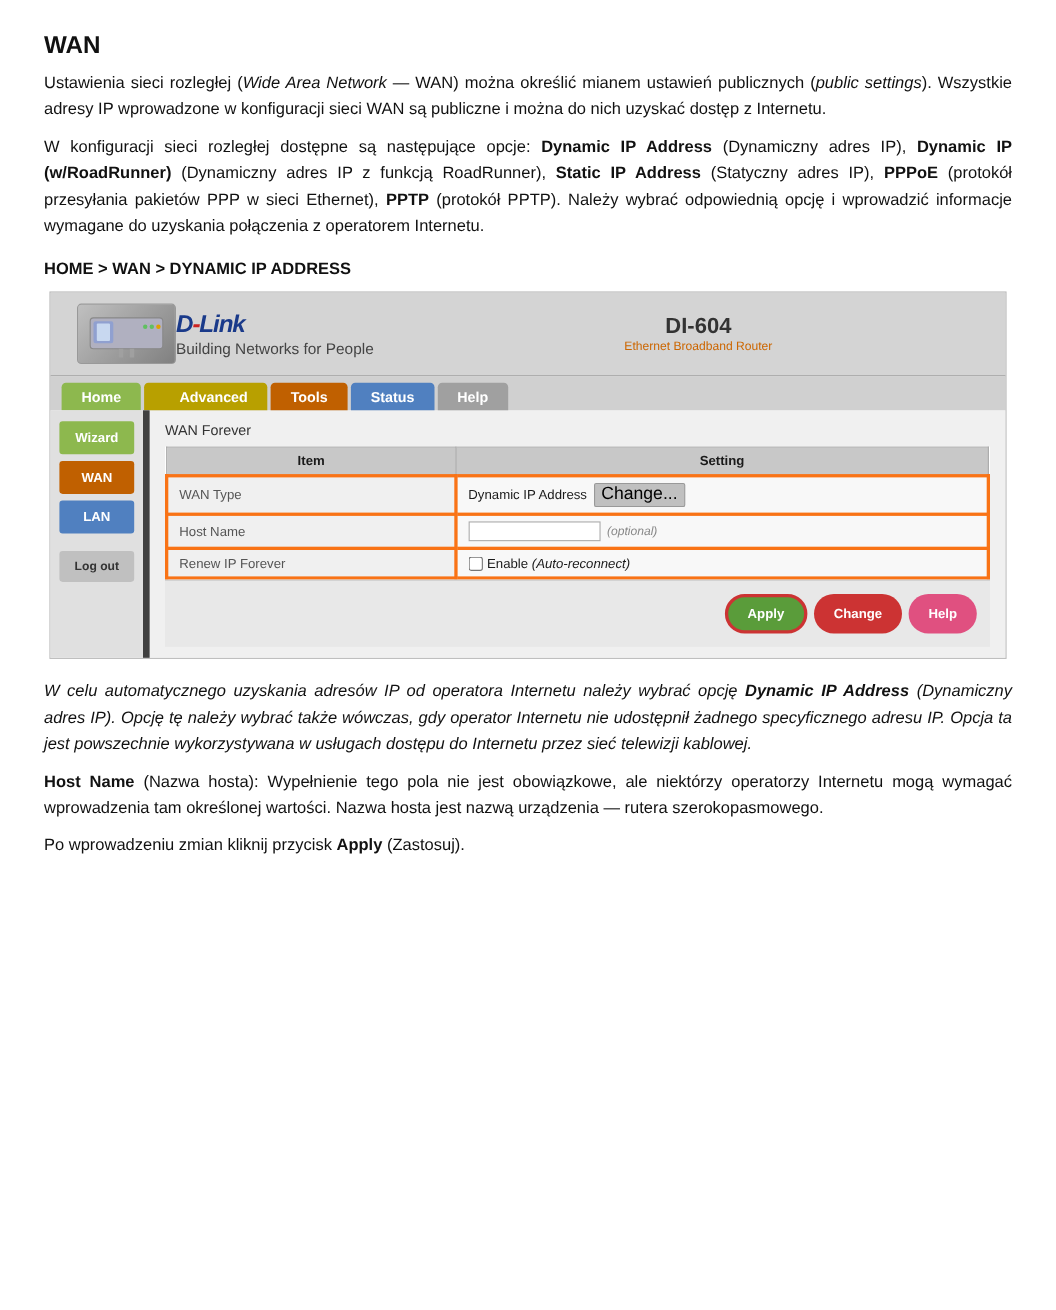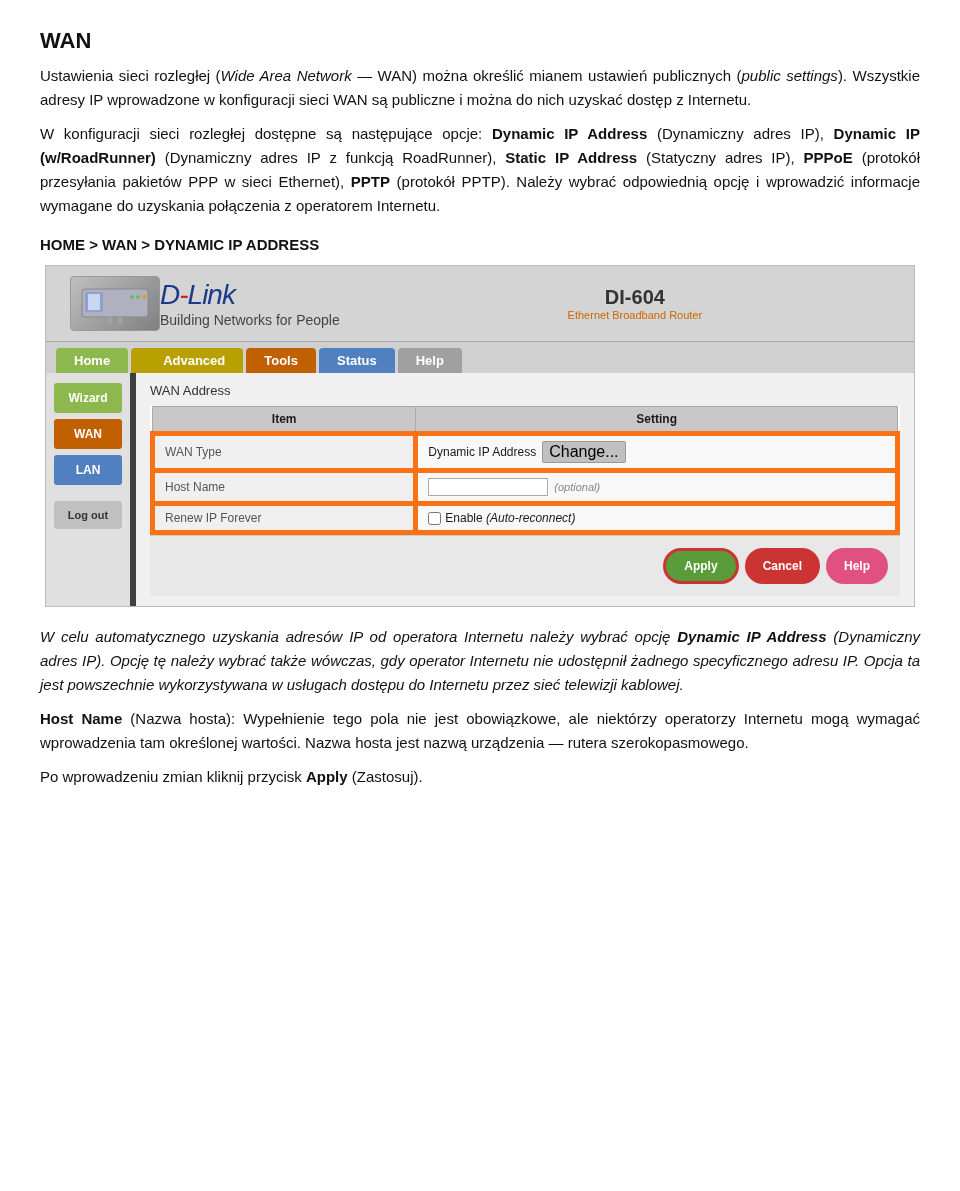--- a/index.html
+++ b/index.html
@@ -48,22 +48,22 @@
       align-items: center;
       padding: 10px 14px;
       border-bottom: 1px solid #aaa;
     }
     .dlink-logo-area {
       display: flex;
       flex-direction: column;
       margin-right: 30px;
     }
     .dlink-logo-text {
-      font-size: 28px;
-      font-weight: normal;
+      font-size: 22px;
+      font-weight: bold;
       color: #1a3a8a;
       font-style: italic;
       letter-spacing: -1px;
     }
     .dlink-logo-text span { color: #d42020; }
     .dlink-tagline {
       font-size: 14px;
       color: #444;
       margin-top: 1px;
     }
@@ -162,21 +162,21 @@
     .settings-table th {
       background: #c8c8c8;
       padding: 5px 10px;
       text-align: center;
       font-size: 12px;
       border: 1px solid #aaa;
     }
     .settings-table td {
       padding: 5px 10px;
       font-size: 12px;
-      border: 5px solid #f97316;
+      border: 3px solid #f97316;
       background: #f8f8f8;
       margin-left: 39px;
     }
     .settings-table td.label { background: #f0f0f0; color: #555; }
     .settings-value { display: flex; align-items: center; gap: 6px; }
     .change-btn {
       background: #c0c0c0;
       border: 1px solid #999;
       border-radius: 2px;
       padding: 1px 6px;
@@ -279,21 +279,21 @@
   <div class="router-main">
 
     <div class="router-sidebar">
       <div class="sidebar-btn wizard">Wizard</div>
       <div class="sidebar-btn wan">WAN</div>
       <div class="sidebar-btn lan">LAN</div>
       <div class="sidebar-btn logout">Log out</div>
     </div>
 
     <div class="router-content">
-      <div class="content-title">WAN Address</div>
+      <div class="content-title">WAN Forever</div>
       <table class="settings-table">
         <thead>
           <tr>
             <th>Item</th>
             <th>Setting</th>
           </tr>
         </thead>
         <tbody>
           <tr>
             <td class="label">WAN Type</td>
@@ -320,21 +320,21 @@
                 <input type="checkbox" style="">
                 <span>Enable <em>(Auto-reconnect)</em></span>
               </div>
             </td>
           </tr>
         </tbody>
       </table>
 
       <div class="router-footer">
         <button class="action-btn apply">Apply</button>
-        <button class="action-btn cancel">Cancel</button>
+        <button class="action-btn cancel">Change</button>
         <button class="action-btn help">Help</button>
       </div>
     </div>
   </div>
 </div>
 
 <p class="body-text italic-body">
   <em>W celu automatycznego uzyskania adresów IP od operatora Internetu należy wybrać opcję <strong>Dynamic IP Address</strong> (Dynamiczny adres IP). Opcję tę należy wybrać także wówczas, gdy operator Internetu nie udostępnił żadnego specyficznego adresu IP. Opcja ta jest powszechnie wykorzystywana w usługach dostępu do Internetu przez sieć telewizji kablowej.</em>
 </p>
 

